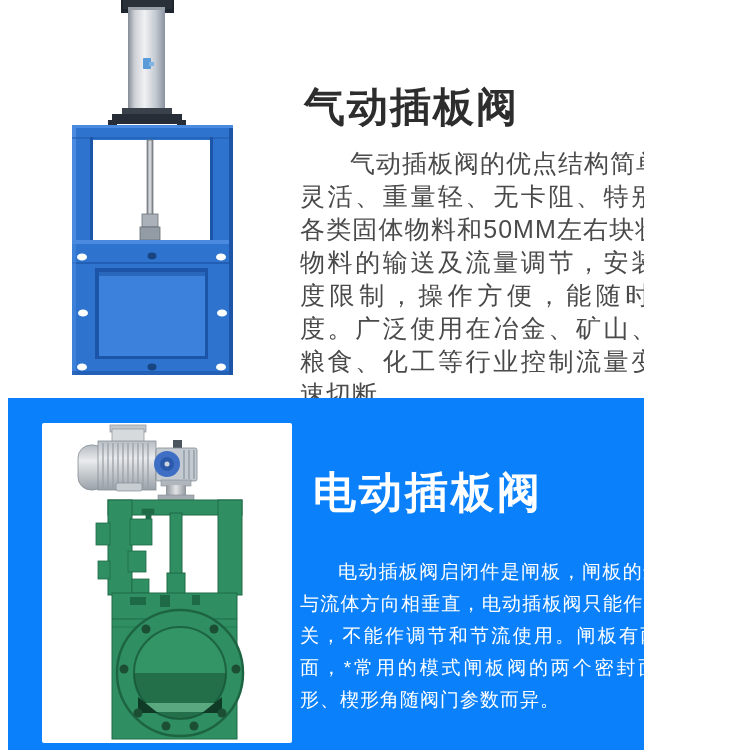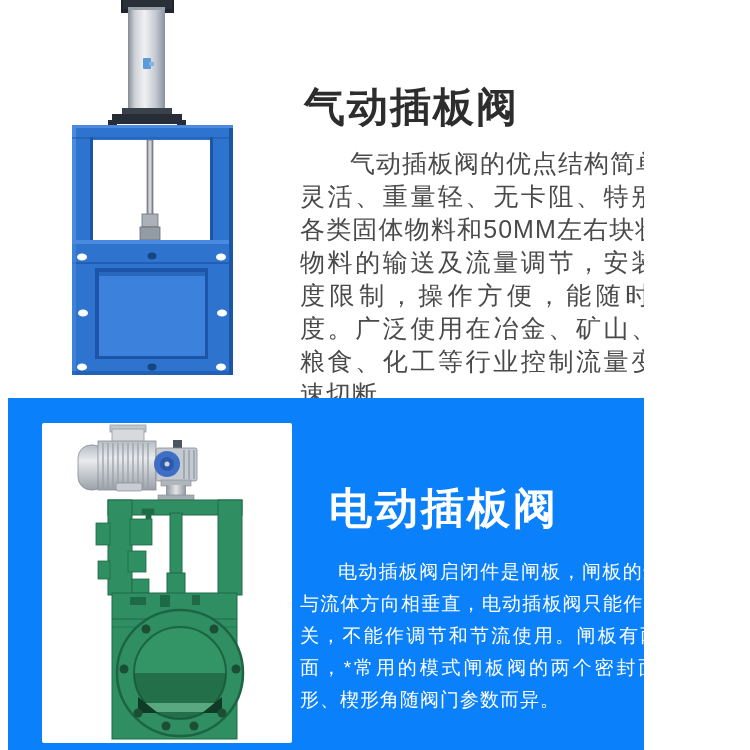--- a/index.html
+++ b/index.html
@@ -23,21 +23,21 @@
   .panel-bottom{
     position:absolute;left:8px;top:398px;width:714px;height:352px;
     background:var(--panel-blue,#0a80fa);
   }
   .photo-box{
     position:absolute;left:34px;top:25px;width:250px;height:320px;margin:0;
     background:#ffffff;border-radius:2px;
   }
   .photo-box svg{display:block;width:250px;height:320px;}
   .title-bottom{
-    position:absolute;left:305px;top:66px;margin:16px;
+    position:absolute;left:305px;top:66px;margin:0;
     font-size:43px;font-weight:700;letter-spacing:3px;color:var(--panel-text,#fff);
   }
   .desc-bottom{
     position:absolute;left:292px;top:158px;width:424px;margin:0;
     font-size:19px;line-height:32px;letter-spacing:1px;color:var(--panel-text,#fff);
     text-indent:2em;text-align:justify;
   }
   
   .f-blue{fill:var(--valve-blue,#2e74cf);}
   .f-blue-d{fill:var(--valve-blue-dark,#1c55a8);}

